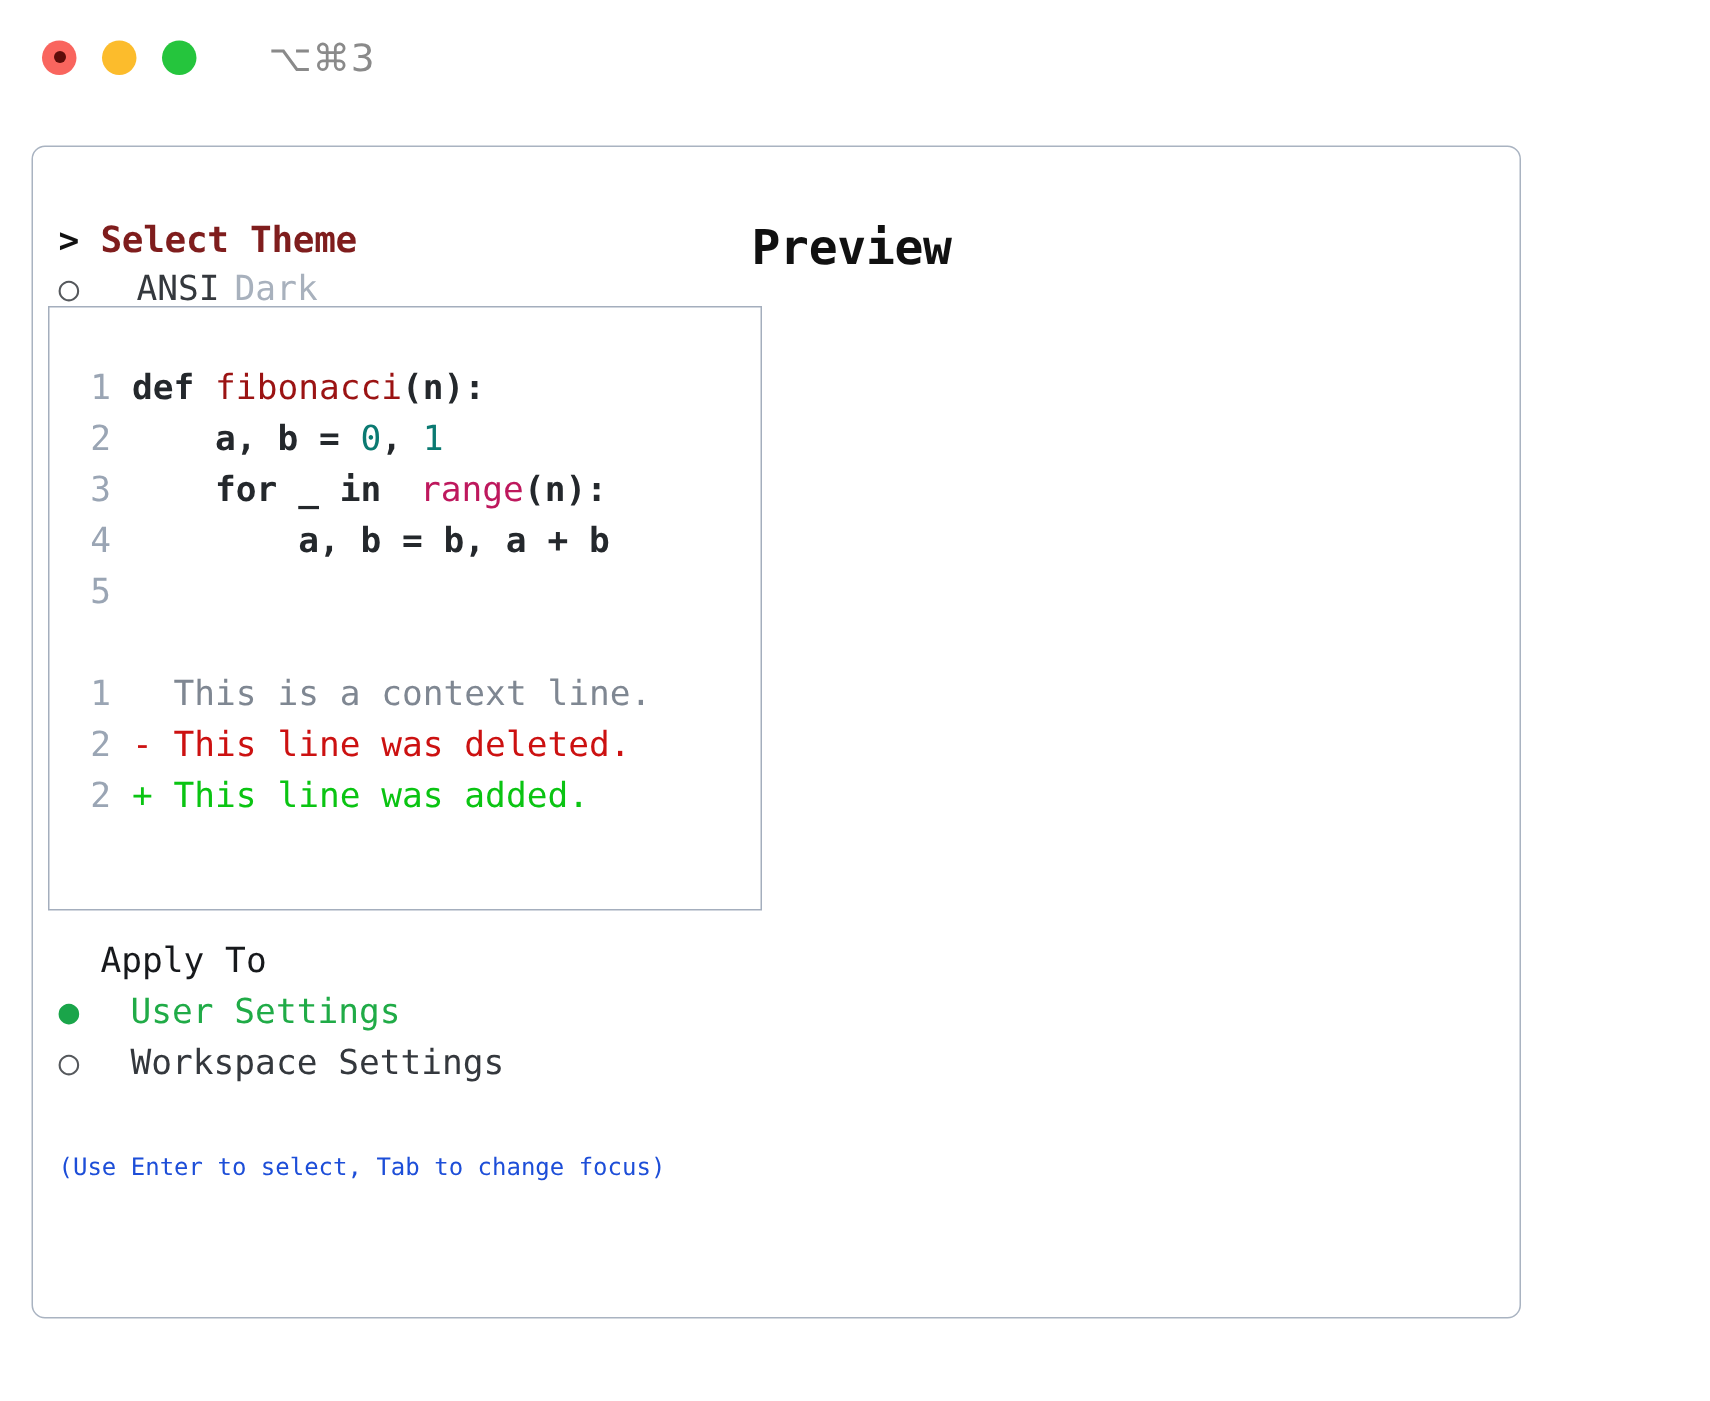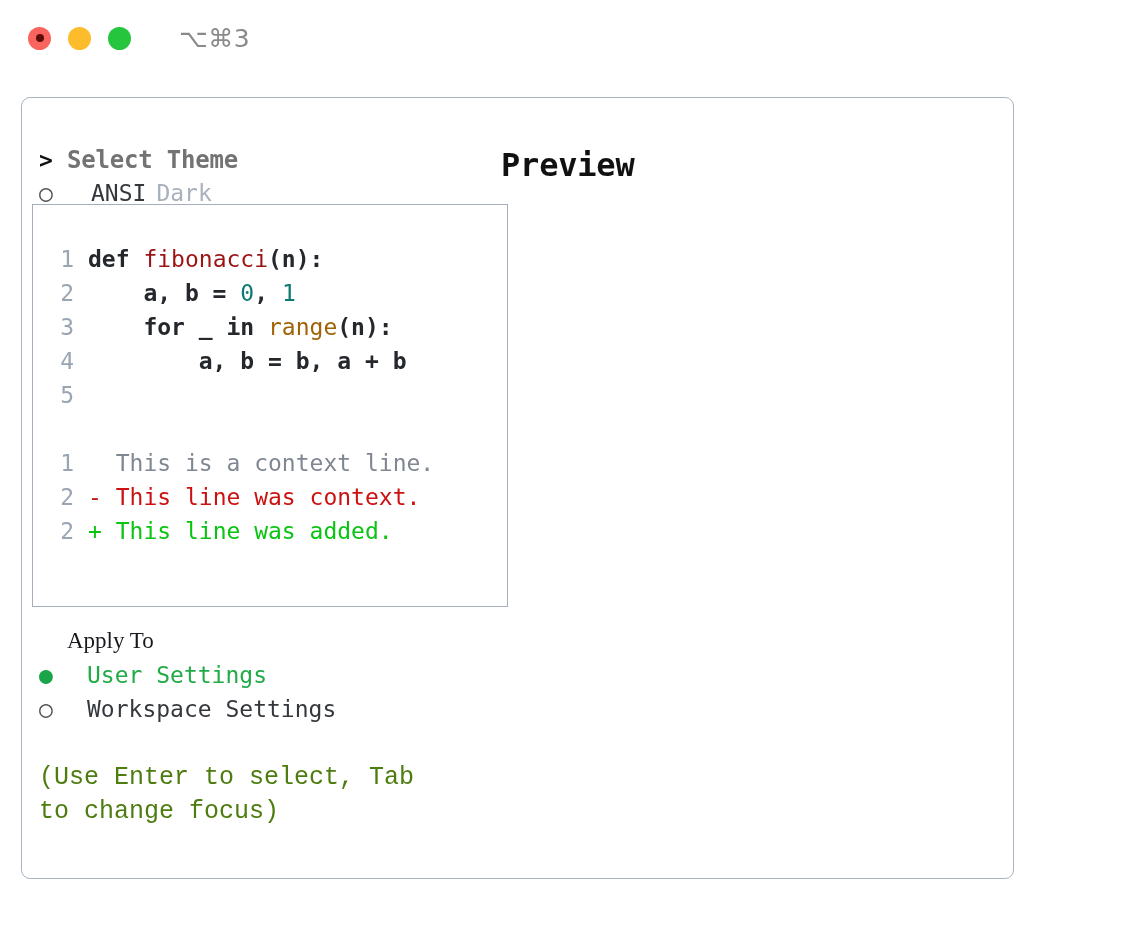--- a/index.html
+++ b/index.html
@@ -115,55 +115,53 @@
     font-weight: bold;
   }
   .marker-off {
     color: #55585c;
   }
   .marker-on {
     color: #1aa54a;
   }
   .row-title {
     font-weight: bold;
-    color: #737373;
+    color: #7f1d1d;
     font-size: 24px;
     letter-spacing: -0.2px;
   }
   .theme-name {
     color: #34383d;
     margin-left: 24px;
   }
   .theme-name.selected {
     color: #20ab47;
   }
   .theme-kind {
     color: #a8b1bd;
     margin-left: 10px;
     text-align: right;
   }
   .group-label {
     color: #17191c;
-    font-family: Liberation Serif, serif;
   }
   .spacer-row { height: 34px; }
 
   #apply-section { margin-top: 6px; }
   .apply-name { color: #34383d; margin-left: 20px; }
   .apply-name.selected { color: #20ab47; }
 
   #hint-text {
     position: absolute;
     left: 17px;
     top: 663px;
     width: 420px;
-    font-size: 25px;
+    font-size: 16px;
     line-height: 34px;
-    color: #4d7c0f;
-    font-family: Liberation Mono, monospace;
+    color: #1d4ed8;
   }
 
   
   #preview-column {
     position: absolute;
     left: 479px;
     top: 48px;
     width: 500px;
   }
   #preview-heading {
@@ -199,21 +197,21 @@
   .lineno {
     width: 26px;
     flex: 0 0 26px;
     text-align: right;
     color: #9aa5b4;
     margin-right: 14px;
   }
   .code-text { color: #24282c; font-weight: bold; }
   .tok-func  { color: #9b1313; }
   .tok-num   { color: #0b7a72; }
-  .tok-call  { color: #a16207; }
+  .tok-call  { color: #be185d; margin-left: 12px; }
   .blank-line { height: 34px; }
 
   .diff-ctx  { color: #7f8792; }
   .diff-del  { color: #cc1111; }
   .diff-add  { color: #0ac412; }
 </style>
 </head>
 <body>
 
 <div id="app-window">
@@ -277,21 +275,21 @@
           <div id="code-lines">
               <div class="code-line"><span class="lineno">1</span><span class="code-text">def </span><span class="tok-func">fibonacci</span><span class="code-text">(n):</span></div>
               <div class="code-line"><span class="lineno">2</span><span class="code-text">    a, b = </span><span class="tok-num">0</span><span class="code-text">, </span><span class="tok-num">1</span></div>
               <div class="code-line"><span class="lineno">3</span><span class="code-text">    for _ in </span><span class="tok-call">range</span><span class="code-text">(n):</span></div>
               <div class="code-line"><span class="lineno">4</span><span class="code-text">        a, b = b, a + b</span></div>
               <div class="code-line"><span class="lineno">5</span></div>
             </div>
           <div class="blank-line"></div>
           <div id="diff-lines">
               <div class="code-line"><span class="lineno">1</span><span class="diff-ctx">  </span><span class="diff-ctx">This is a context line.</span></div>
-              <div class="code-line"><span class="lineno">2</span><span class="diff-del">- </span><span class="diff-del">This line was context.</span></div>
+              <div class="code-line"><span class="lineno">2</span><span class="diff-del">- </span><span class="diff-del">This line was deleted.</span></div>
               <div class="code-line"><span class="lineno">2</span><span class="diff-add">+ </span><span class="diff-add">This line was added.</span></div>
             </div>
         </div>
       </div>
 
     </div>
   </div>
 </div>
 
 </body></html>

